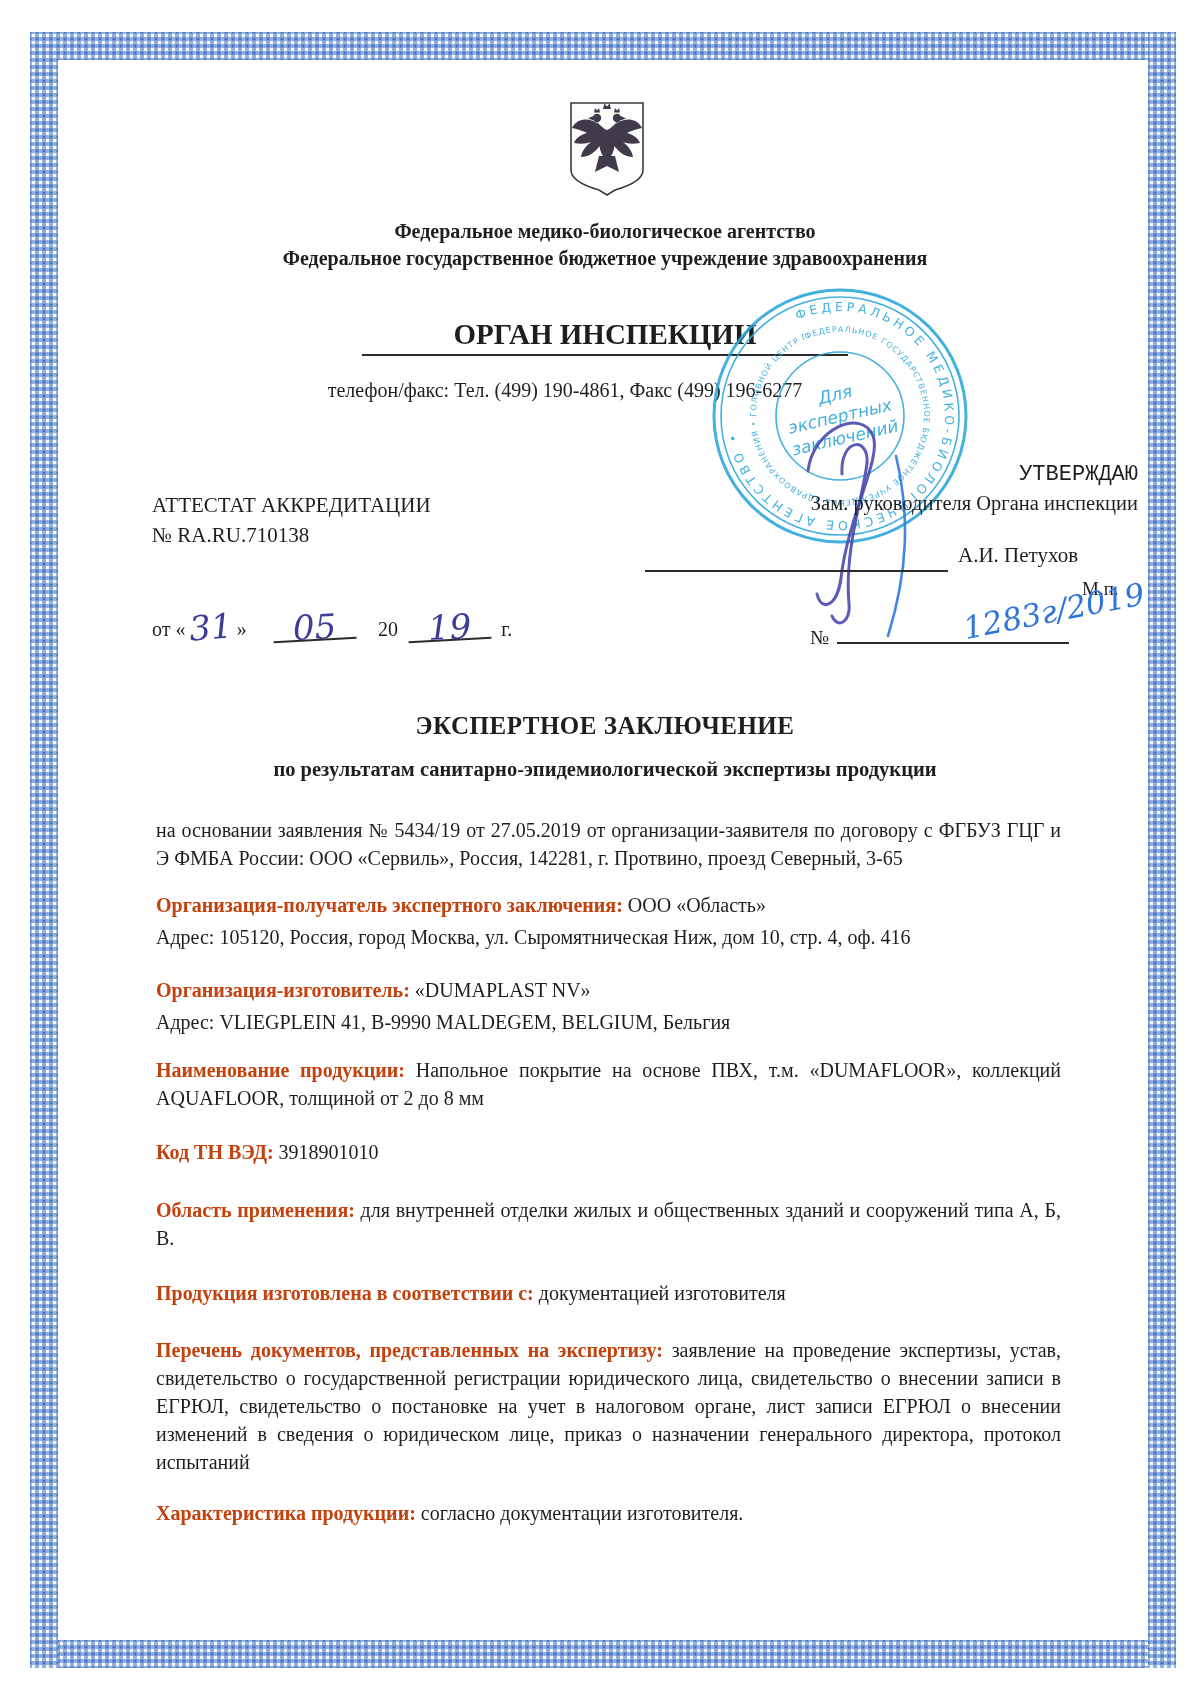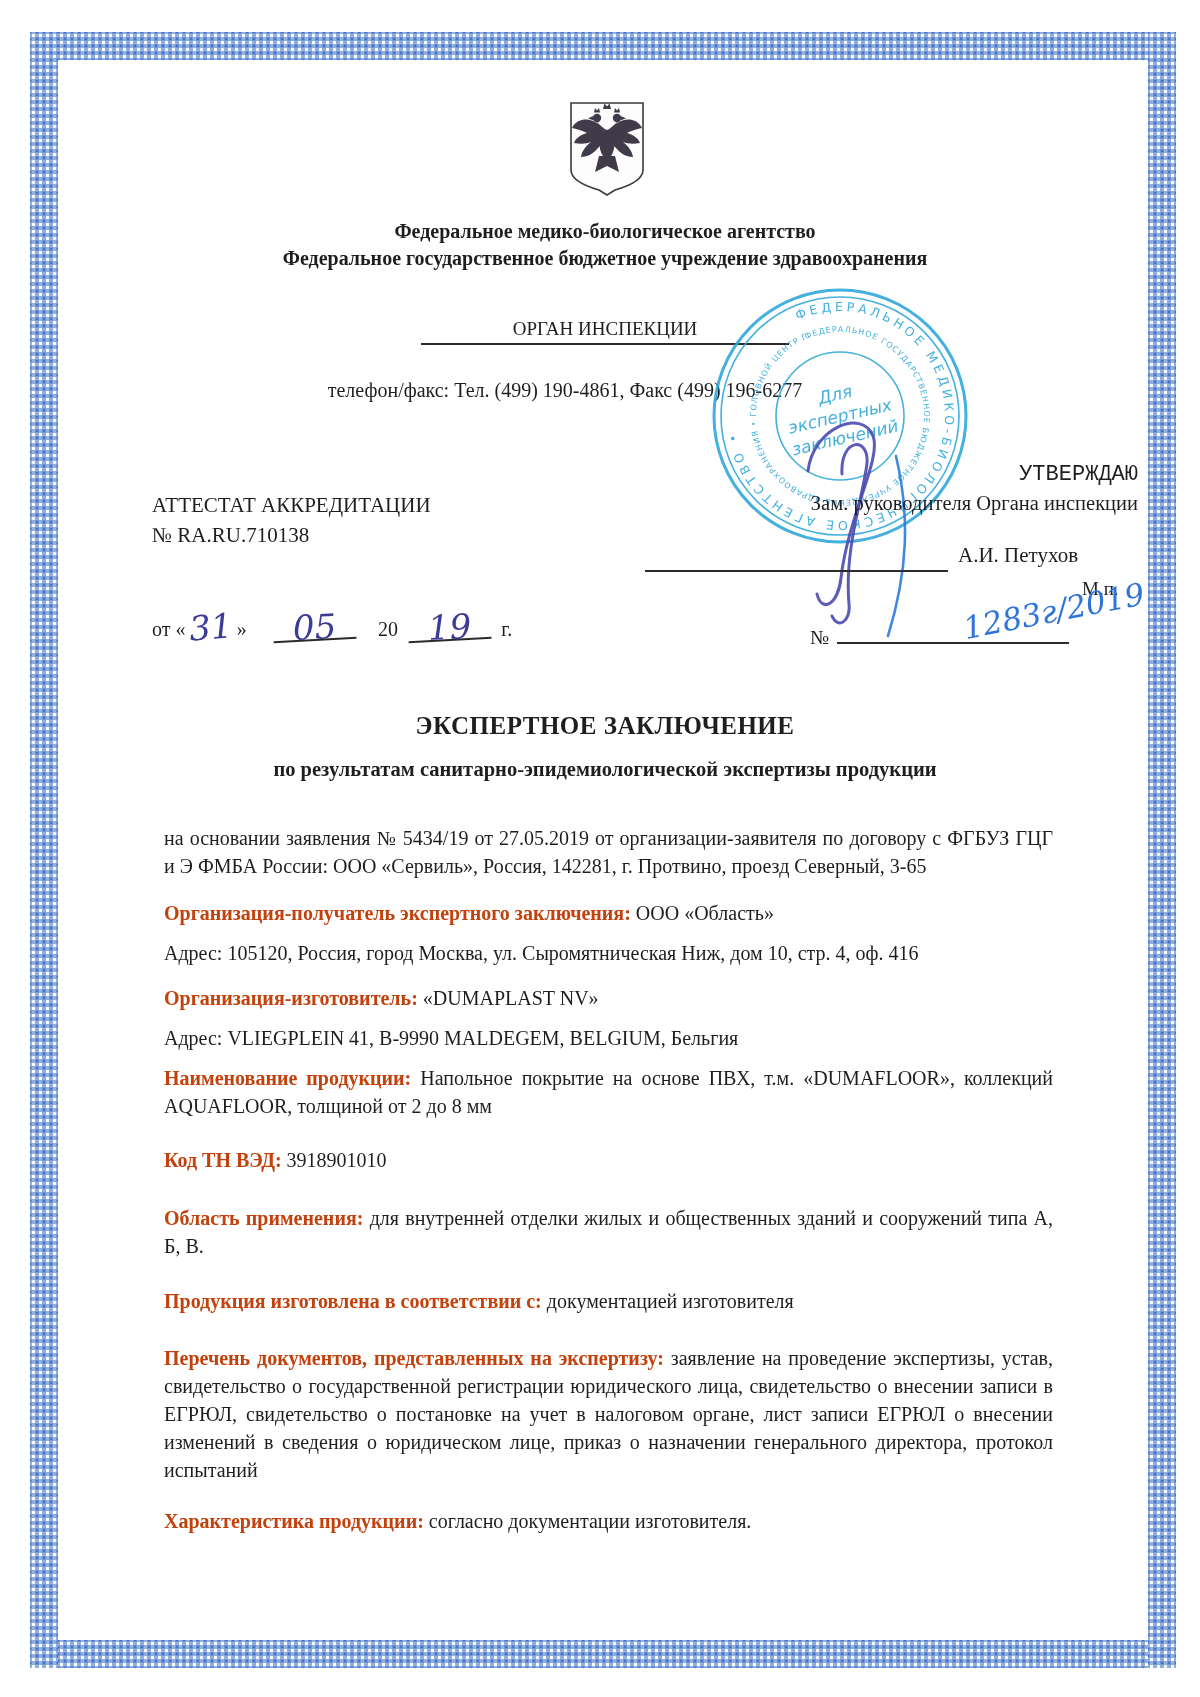--- a/index.html
+++ b/index.html
@@ -15,21 +15,21 @@
   .band-bottom{left:30px;top:1640px;width:1146px;height:28px;}
   .band-left{left:30px;top:32px;width:28px;height:1636px;}
   .band-right{left:1148px;top:32px;width:28px;height:1636px;}
 
   .abs{position:absolute;}
   .center{text-align:center;}
   .eagle{position:absolute;left:567px;top:100px;width:80px;height:97px;}
 
   .org-header{left:60px;top:218px;width:1090px;font-weight:bold;font-size:20px;line-height:27px;text-align:center;}
   .org-title-wrap{left:60px;top:318px;width:1090px;}
-  .org-title{display:inline-block;font-weight:normal;font-size:19px;
+  .org-title{display:inline-block;font-weight:bold;font-size:29px;
              border-bottom:2.5px solid #2a2a2a;padding:0 92px 3px 92px;}
   .addr-line{left:20px;top:352px;width:1090px;font-size:20px;}
   .phone-line{left:20px;top:379px;width:1090px;font-size:20px;}
 
   .stamp{position:absolute;left:710px;top:286px;width:260px;height:260px;opacity:.88;}
   .stamp text{font-family:"DejaVu Sans","Liberation Sans",sans-serif;}
   .stamp .ctr{font-family:"DejaVu Serif","Liberation Serif",serif;}
   .sig-svg{position:absolute;left:710px;top:286px;width:260px;height:360px;pointer-events:none;}
 
   .approve{right:62px;top:462px;width:540px;text-align:right;}
@@ -53,21 +53,21 @@
   .num-underline{display:inline-block;width:232px;border-bottom:2px solid #2b2b2b;height:26px;
                  position:relative;margin-left:8px;}
   .hw2{position:absolute;left:130px;bottom:-4px;font-style:italic;color:#2f74d8;font-size:31px;
        white-space:nowrap;transform:rotate(-11deg);transform-origin:left bottom;
        font-family:"DejaVu Serif","Liberation Serif",serif;}
 
   .title-main{left:60px;top:712px;width:1090px;font-weight:bold;font-size:25px;letter-spacing:.5px;}
   .title-sub{left:60px;top:758px;width:1090px;font-weight:bold;font-size:20.5px;}
 
   .para{position:absolute;left:152px;width:913px;font-size:20px;line-height:28px;text-align:justify;}
-  .para p{margin:12px;}
+  .para p{margin:4px;}
   .para b{color:#c2410c;}
   .t-basis{top:812px;}
   .t-s0{top:887px;}
   .t-s1{top:972px;}
   .t-s2{top:1052px;}
   .t-s3{top:1134px;}
   .t-s4{top:1192px;}
   .t-s5{top:1275px;}
   .t-s6{top:1332px;}
   .t-s7{top:1495px;}

